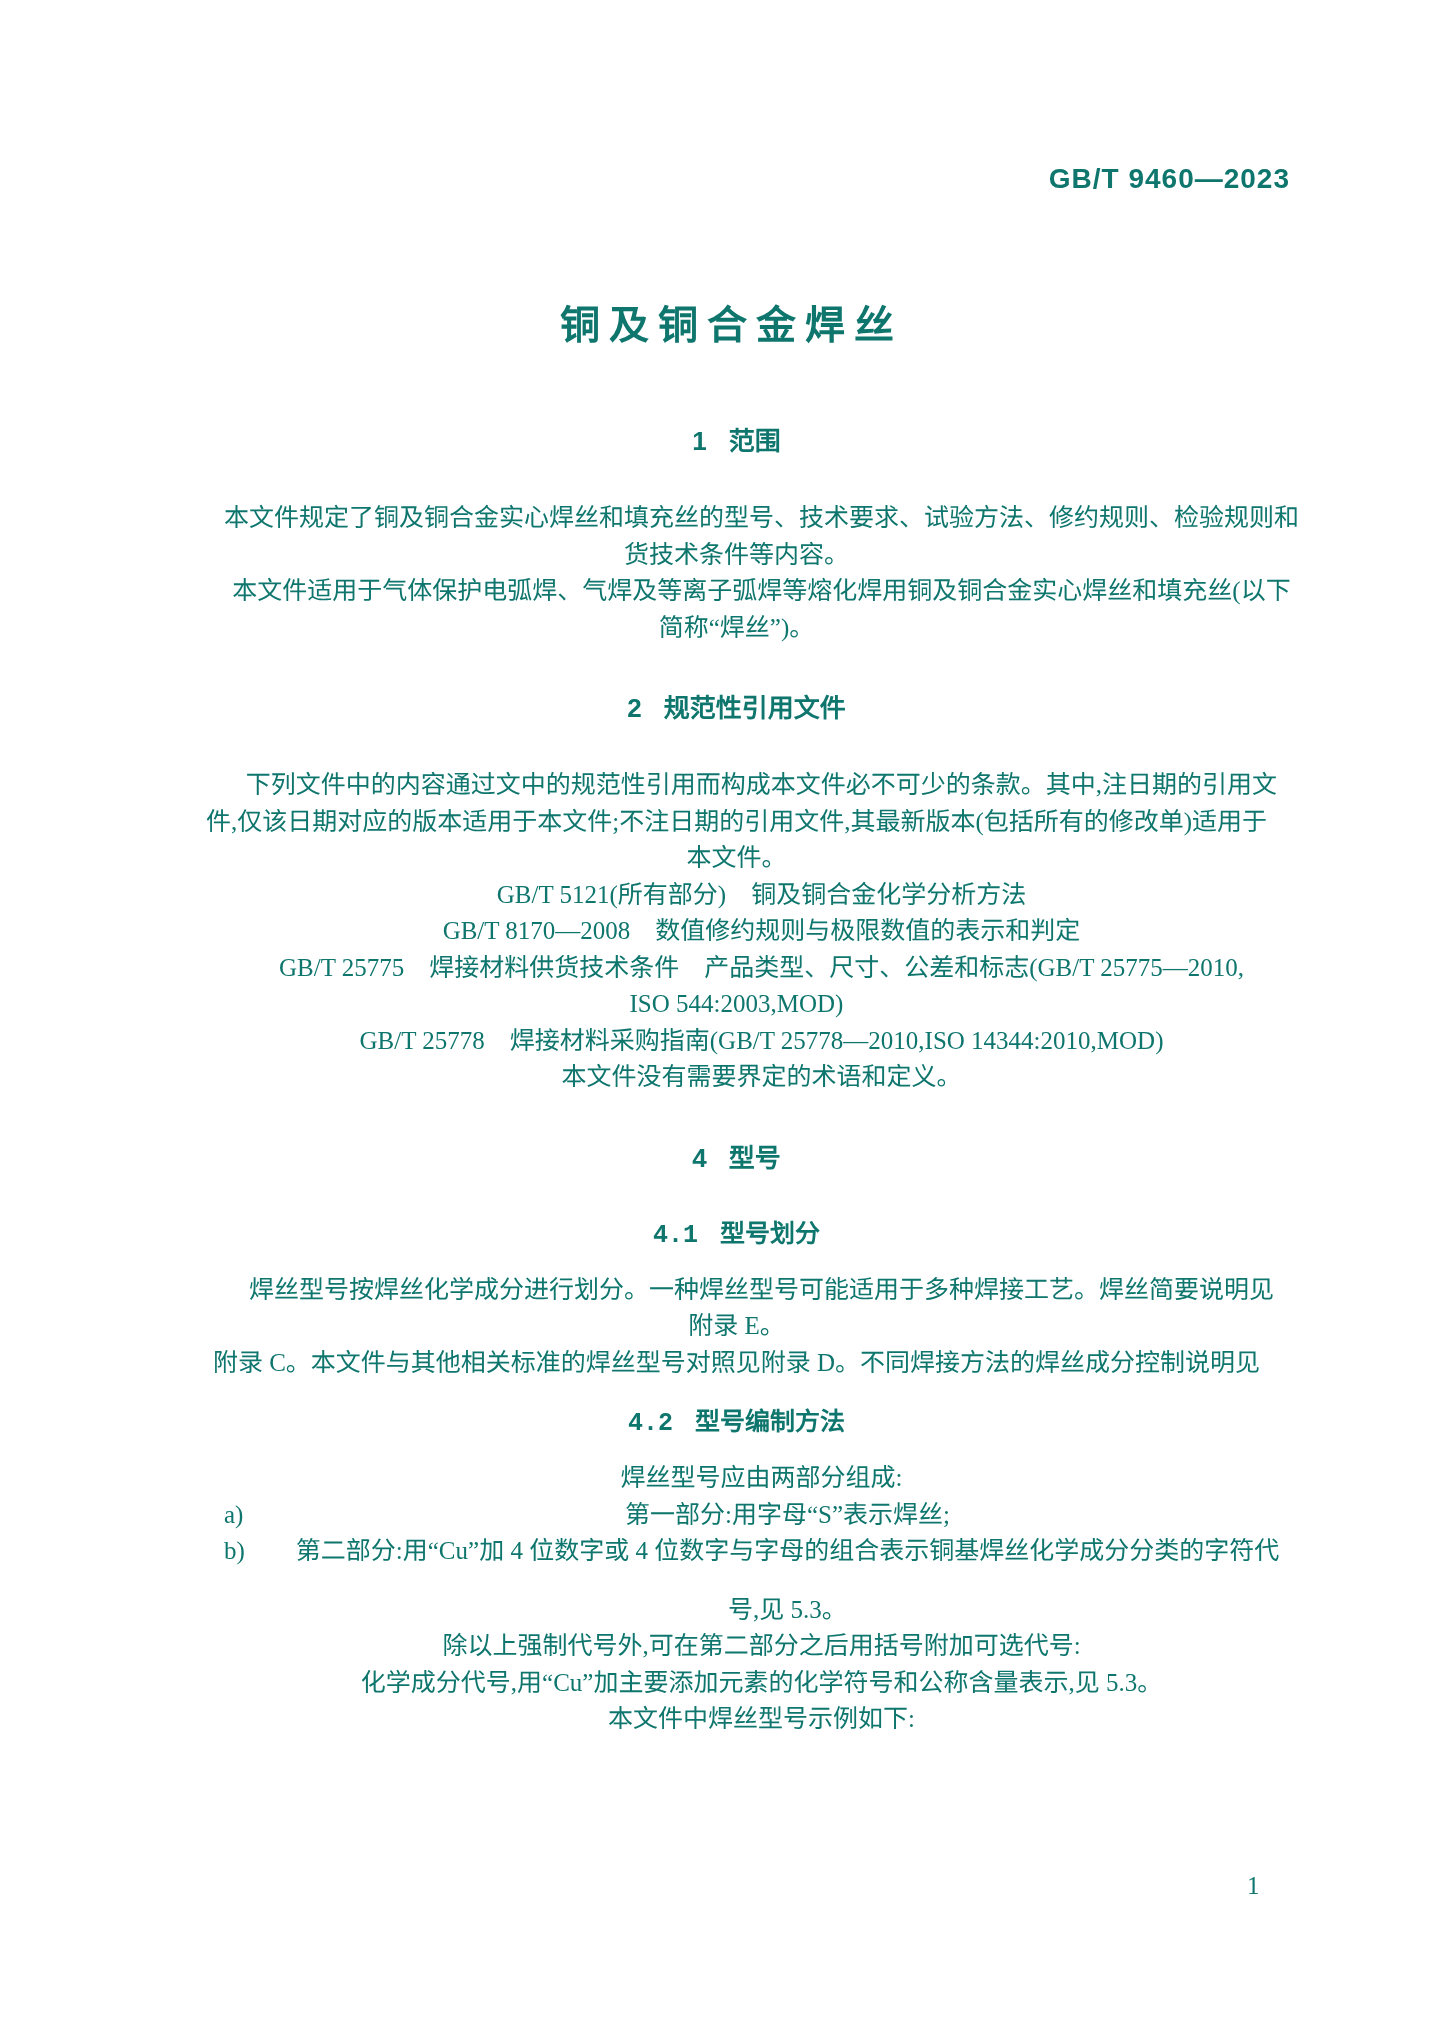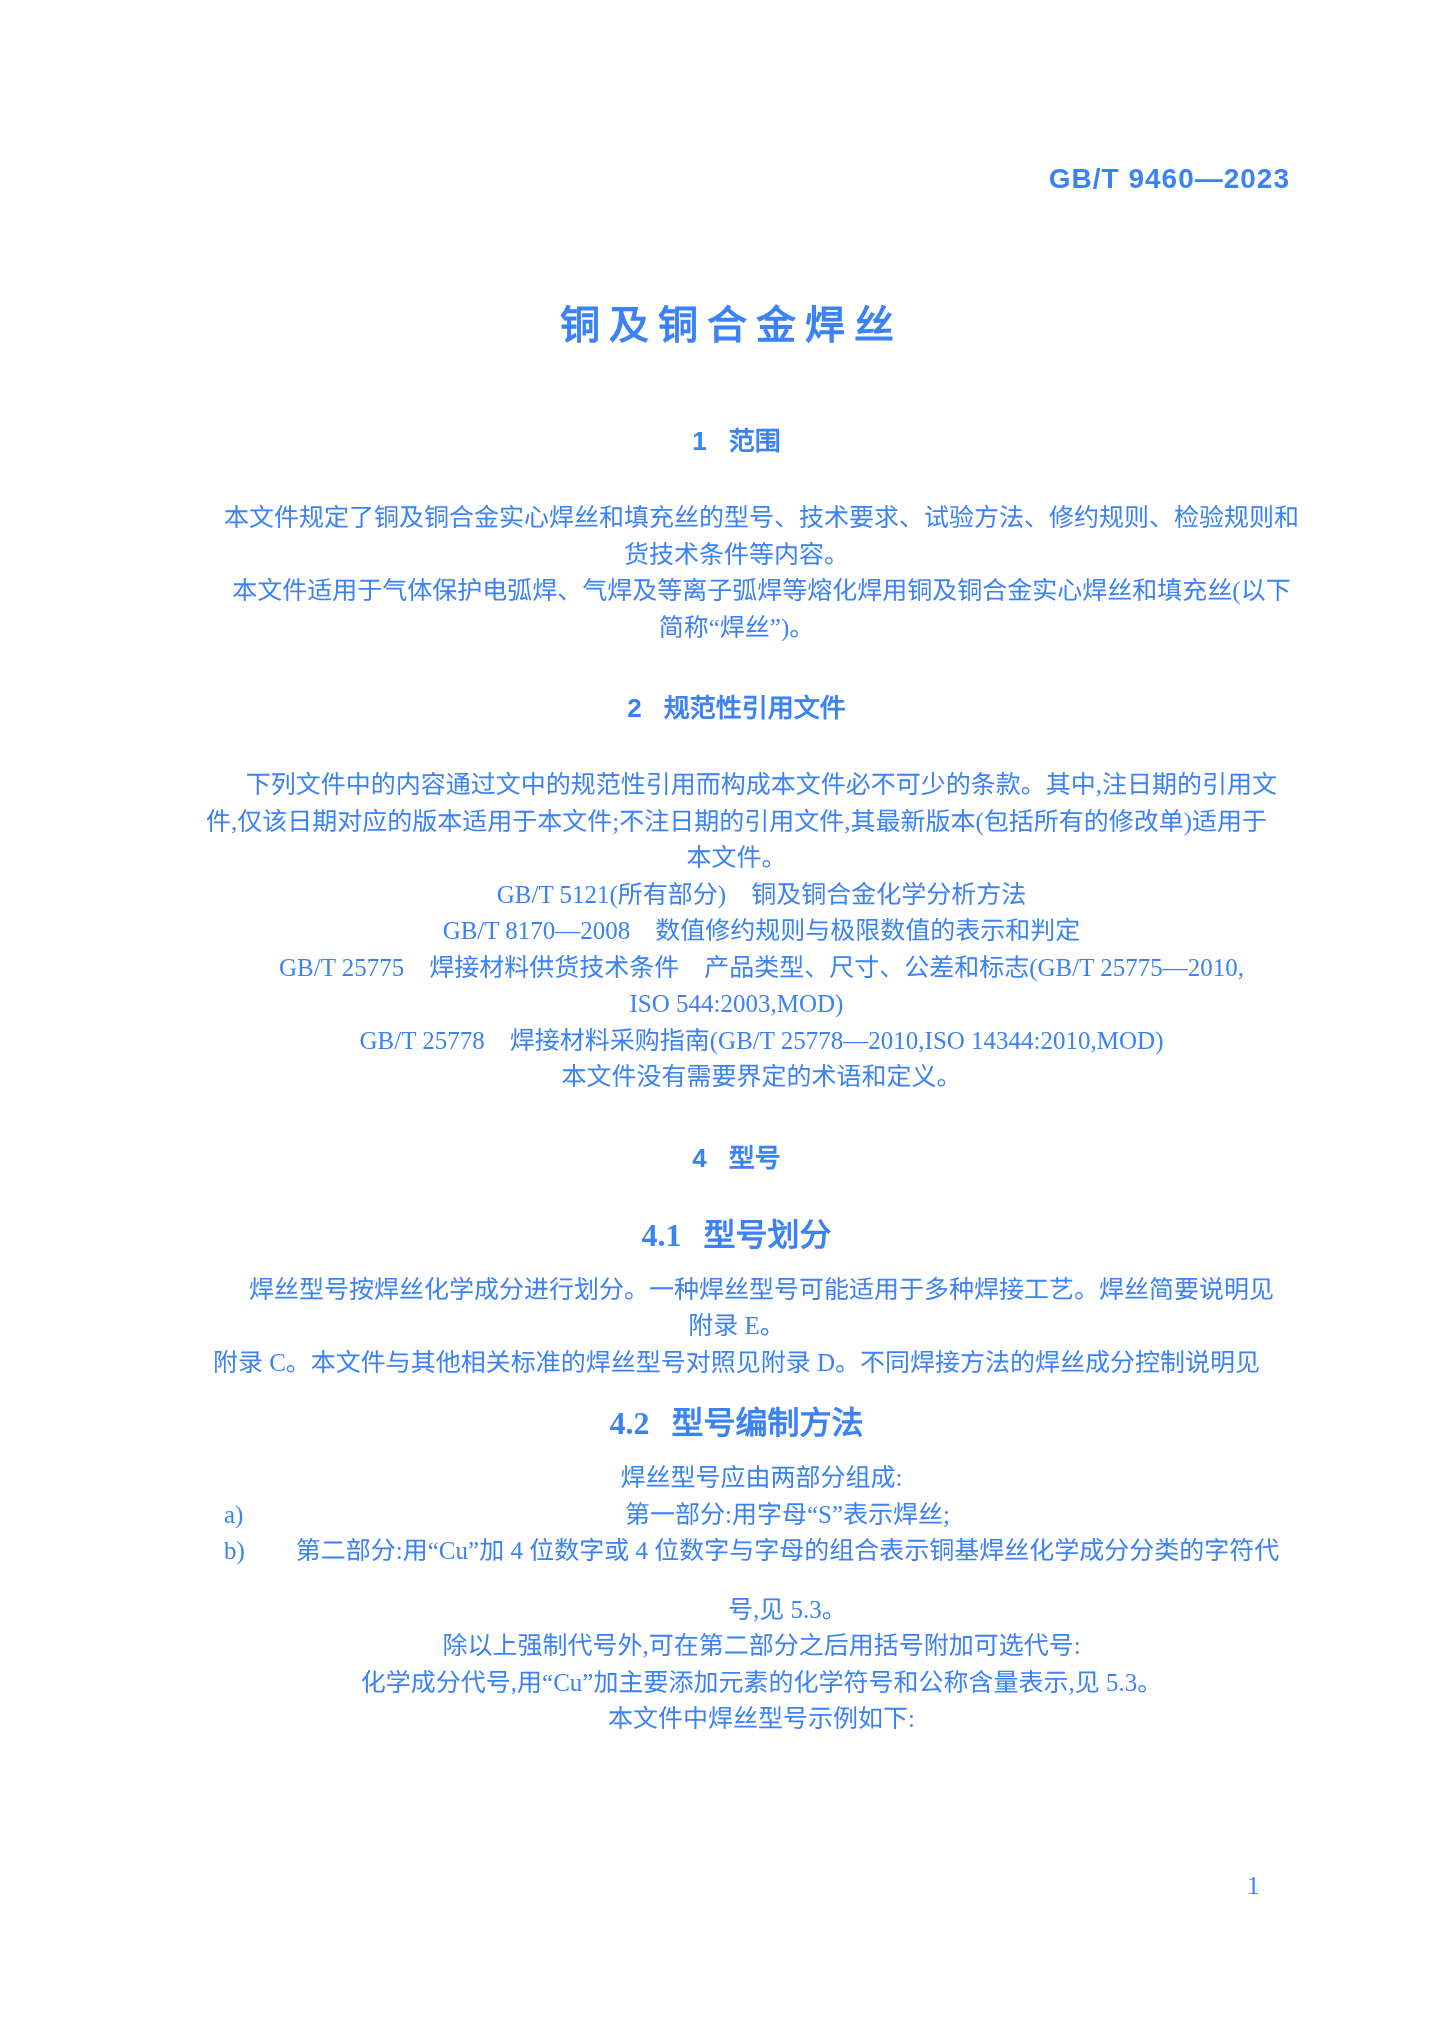--- a/index.html
+++ b/index.html
@@ -5,21 +5,21 @@
   html, body {
     margin: 0;
     padding: 0;
     background: #ffffff;
   }
   .page {
     position: relative;
     width: 1445px;
     height: 2044px;
     background: #ffffff;
-    color: #3b82f6;
+    color: #0f766e;
     overflow: hidden;
     font-family: "Liberation Serif", "DejaVu Serif", serif;
   }
   
   .std-header {
     position: absolute;
     top: 163px;
     right: 155px;
     font-family: "Liberation Sans", "DejaVu Sans", sans-serif;
     font-weight: 700;
@@ -58,23 +58,23 @@
   }
   .blk.heading {
     margin: 44px 0 40px 0;
     font-family: "Liberation Sans", "DejaVu Sans", sans-serif;
     font-weight: 700;
     font-size: 26px;
     line-height: 37px;
   }
   .blk.subheading {
     margin: 24px 0 18px 0;
-    font-family: Liberation Serif, serif;
+    font-family: Liberation Mono, monospace;
     font-weight: 700;
-    font-size: 32px;
+    font-size: 25px;
     line-height: 37px;
   }
   .blk .num { margin-right: 22px; }
   .blk.indent { padding-left: 50px; }
   .blk.hang { padding-left: 102px; margin-top: 22px; }
   .blk.list-item {
     position: relative;
     padding-left: 102px;
   }
   .blk.list-item .li-label {

